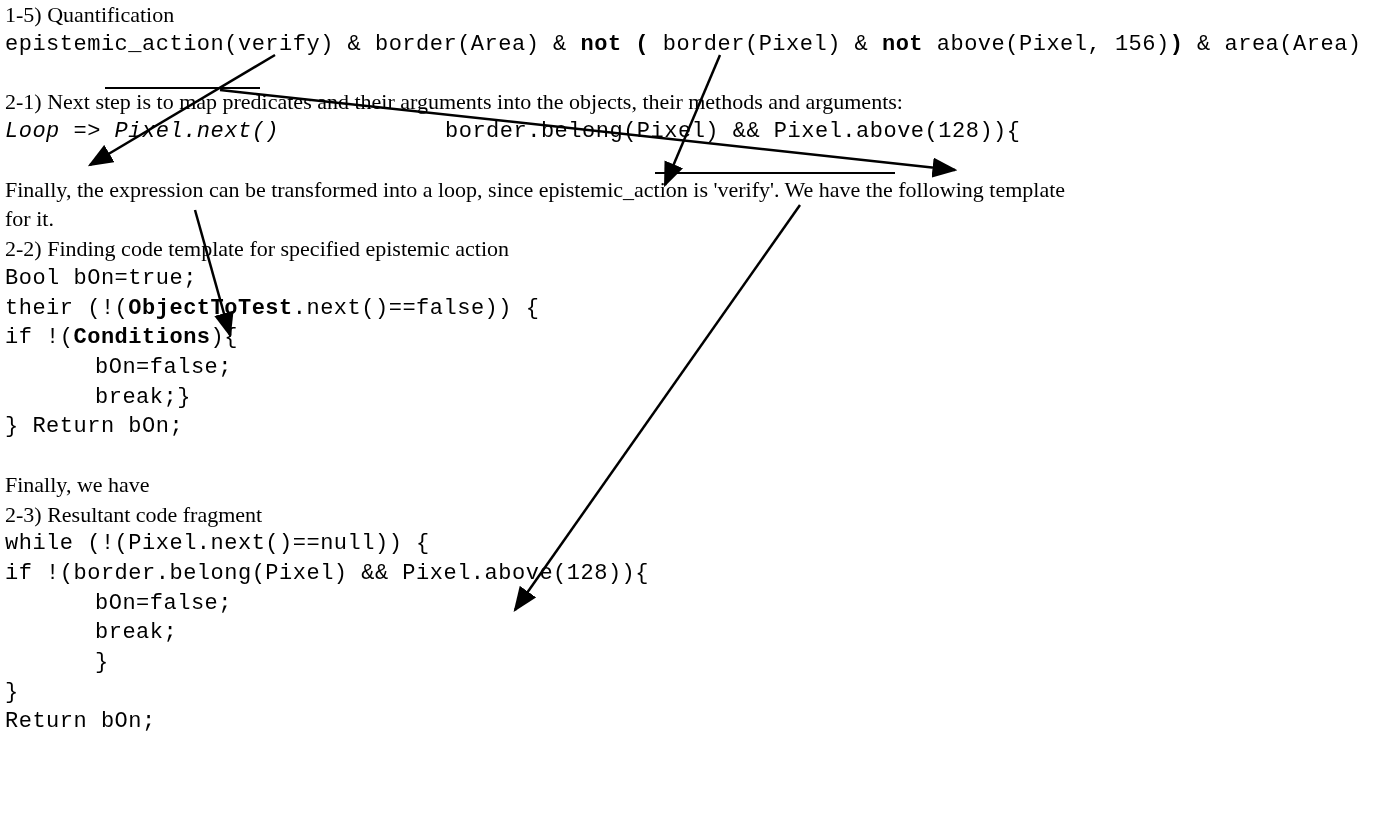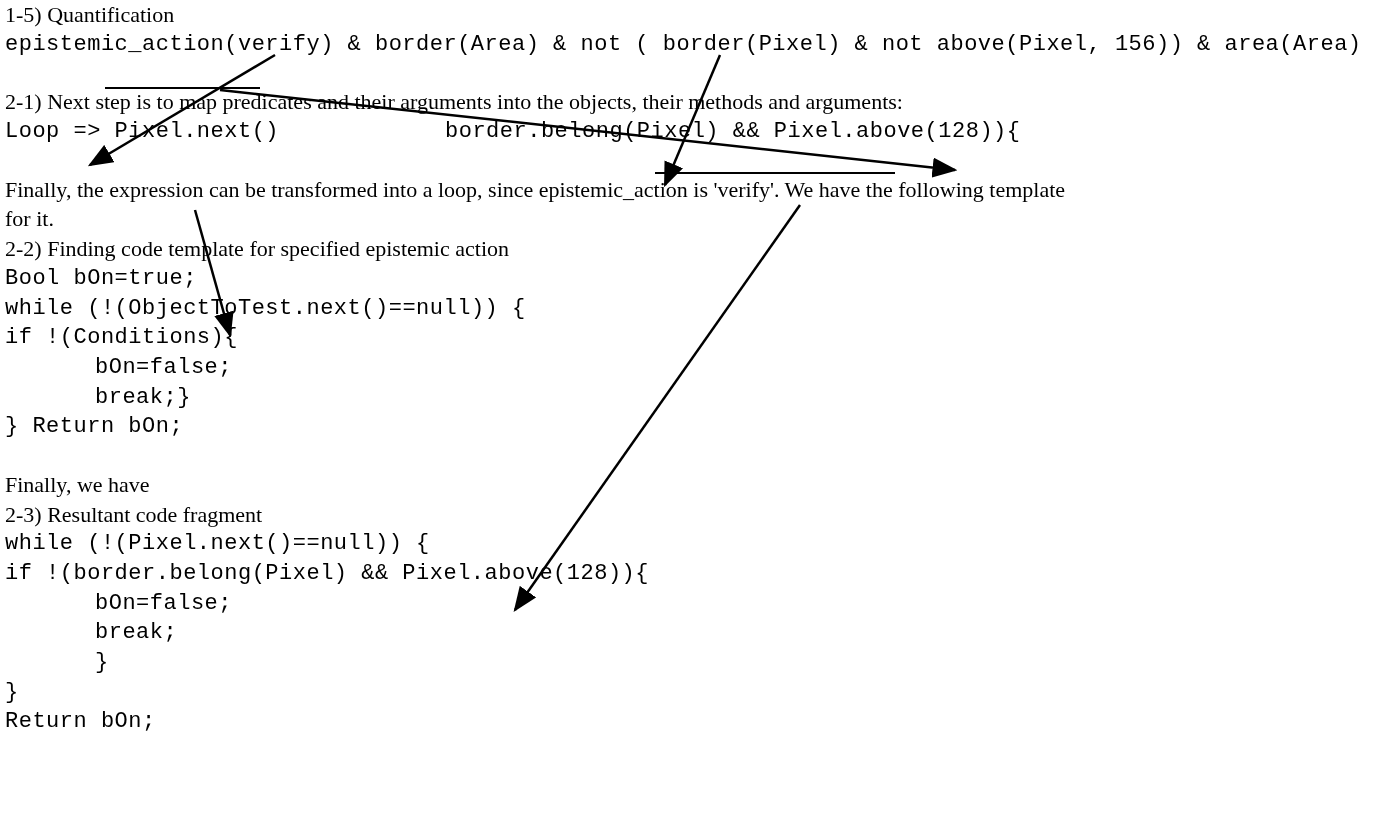--- a/index.html
+++ b/index.html
@@ -13,21 +13,21 @@
       width: 1384px;
       height: 834px;
       position: relative;
     }
     .mono {
       font-family: "Courier New", Courier, monospace;
       font-size: 22px;
       letter-spacing: 0.5px;
     }
     .bold {
-      font-weight: 400;
+      font-weight: 700;
     }
     .indent1 {
       padding-left: 90px;
     }
     svg.overlay {
       position: absolute;
       top: 0;
       left: 0;
       pointer-events: none;
     }
@@ -37,32 +37,32 @@
 
 <div>1-5) Quantification</div>
 <div class="mono">
   <span>epistemic_action(verify)  &amp;  border(Area)  &amp;  </span><span class="bold">not ( </span><span>border(Pixel)  &amp;  </span><span class="bold">not</span><span> above(Pixel, 156)</span><span class="bold">)</span><span>  &amp;  area(Area)</span>
 </div>
 
 <div style="height:28px"></div>
 
 <div>2-1) Next step is to map predicates and their arguments into the objects, their methods and arguments:</div>
 <div class="mono">
-  <span style="display:inline-block; width:440px;">Loop =&gt; Pixel.next()</span><span>border.belong(Pixel)  &amp;&amp; Pixel.above(128)){</span>
+  <span style="display:inline-block; width:440px;font-style:italic;">Loop =&gt; Pixel.next()</span><span>border.belong(Pixel)  &amp;&amp; Pixel.above(128)){</span>
 </div>
 
 <div style="height:28px"></div>
 
 <div>Finally, the expression can be transformed into a loop, since epistemic_action is 'verify'. We have the following template</div>
 <div>for it.</div>
 
 <div>2-2) Finding code template for specified epistemic action</div>
 <div class="mono">Bool bOn=true;</div>
 <div class="mono">
-  <span>while (!(</span><span class="bold">ObjectToTest</span><span>.next()==null)) {</span>
+  <span>their (!(</span><span class="bold">ObjectToTest</span><span>.next()==false)) {</span>
 </div>
 <div class="mono">
   <span>if !(</span><span class="bold">Conditions</span><span>){</span>
 </div>
 <div class="mono indent1">bOn=false;</div>
 <div class="mono indent1">break;}</div>
 <div class="mono">} Return bOn;</div>
 
 <div style="height:28px"></div>
 

